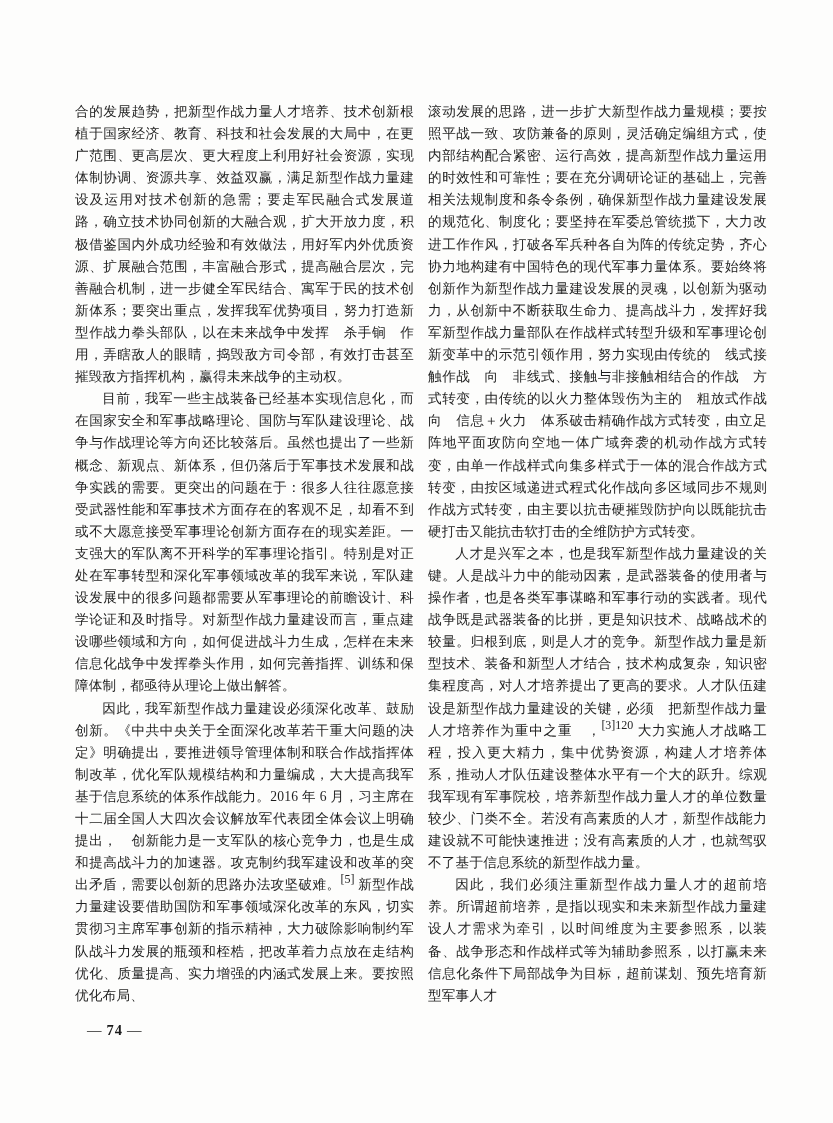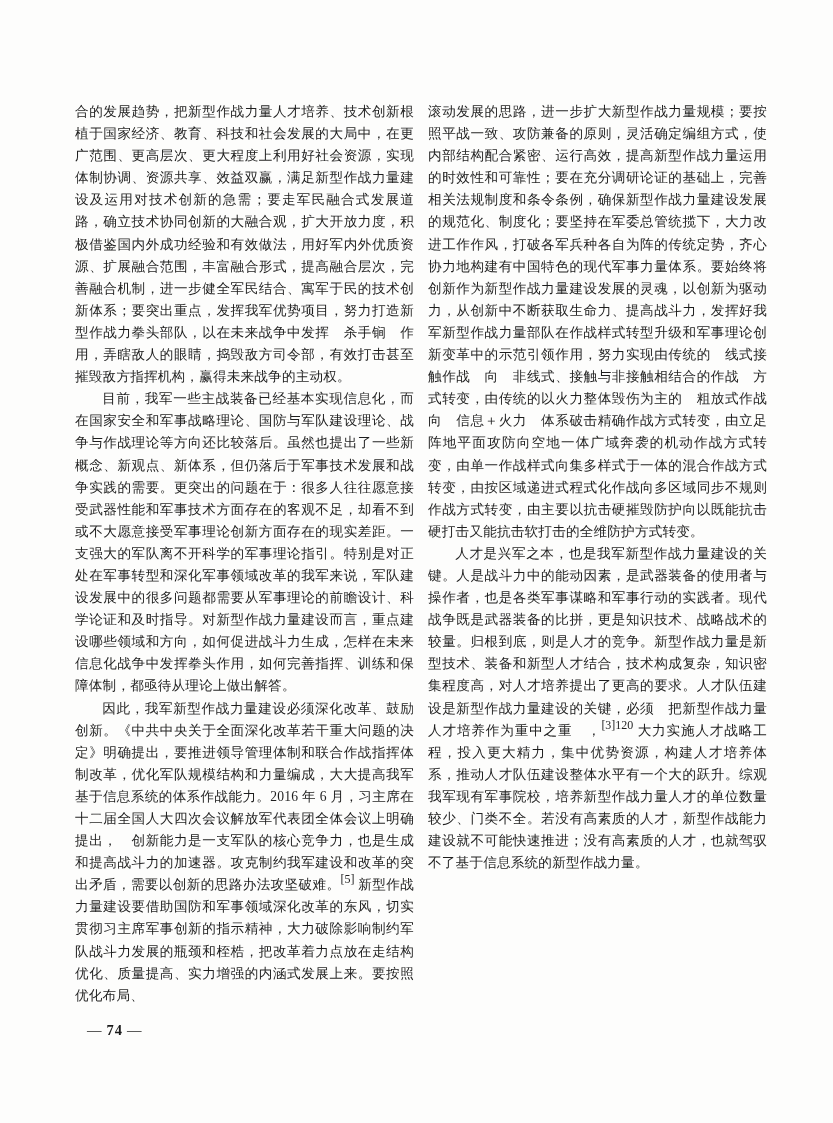--- a/index.html
+++ b/index.html
@@ -74,20 +74,21 @@
       <p>
         <span>因此，我军新型作战力量建设必须深化改革、鼓励创新。《中共中央关于全面深化改革若干重大问题的决定》明确提出，要推进领导管理体制和联合作战指挥体制改革，优化军队规模结构和力量编成，大大提高我军基于信息系统的体系作战能力。2016 年 6 月，习主席在十二届全国人大四次会议解放军代表团全体会议上明确提出，　创新能力是一支军队的核心竞争力，也是生成和提高战斗力的加速器。攻克制约我军建设和改革的突出矛盾，需要以创新的思路办法攻坚破难。</span><sup class="cite">[5]</sup><span> 新型作战力量建设要借助国防和军事领域深化改革的东风，切实贯彻习主席军事创新的指示精神，大力破除影响制约军队战斗力发展的瓶颈和桎梏，把改革着力点放在走结构优化、质量提高、实力增强的内涵式发展上来。要按照优化布局、</span>
       </p>
     </div>
 
     <div class="column">
       <p class="continued">滚动发展的思路，进一步扩大新型作战力量规模；要按照平战一致、攻防兼备的原则，灵活确定编组方式，使内部结构配合紧密、运行高效，提高新型作战力量运用的时效性和可靠性；要在充分调研论证的基础上，完善相关法规制度和条令条例，确保新型作战力量建设发展的规范化、制度化；要坚持在军委总管统揽下，大力改进工作作风，打破各军兵种各自为阵的传统定势，齐心协力地构建有中国特色的现代军事力量体系。要始终将创新作为新型作战力量建设发展的灵魂，以创新为驱动力，从创新中不断获取生命力、提高战斗力，发挥好我军新型作战力量部队在作战样式转型升级和军事理论创新变革中的示范引领作用，努力实现由传统的　线式接触作战　向　非线式、接触与非接触相结合的作战　方式转变，由传统的以火力整体毁伤为主的　粗放式作战　向　信息＋火力　体系破击精确作战方式转变，由立足阵地平面攻防向空地一体广域奔袭的机动作战方式转变，由单一作战样式向集多样式于一体的混合作战方式转变，由按区域递进式程式化作战向多区域同步不规则作战方式转变，由主要以抗击硬摧毁防护向以既能抗击硬打击又能抗击软打击的全维防护方式转变。</p>
       <p>
         <span>人才是兴军之本，也是我军新型作战力量建设的关键。人是战斗力中的能动因素，是武器装备的使用者与操作者，也是各类军事谋略和军事行动的实践者。现代战争既是武器装备的比拼，更是知识技术、战略战术的较量。归根到底，则是人才的竞争。新型作战力量是新型技术、装备和新型人才结合，技术构成复杂，知识密集程度高，对人才培养提出了更高的要求。人才队伍建设是新型作战力量建设的关键，必须　把新型作战力量人才培养作为重中之重　，</span><sup class="cite">[3]120</sup><span> 大力实施人才战略工程，投入更大精力，集中优势资源，构建人才培养体系，推动人才队伍建设整体水平有一个大的跃升。综观我军现有军事院校，培养新型作战力量人才的单位数量较少、门类不全。若没有高素质的人才，新型作战能力建设就不可能快速推进；没有高素质的人才，也就驾驭不了基于信息系统的新型作战力量。</span>
       </p>
+      <p>因此，我们必须注重新型作战力量人才的超前培养。所谓超前培养，是指以现实和未来新型作战力量建设人才需求为牵引，以时间维度为主要参照系，以装备、战争形态和作战样式等为辅助参照系，以打赢未来信息化条件下局部战争为目标，超前谋划、预先培育新型军事人才</p>
     </div>
 
   </div>
 
   <div class="footer">
     <span>—</span><span class="pagenum">74</span><span>—</span>
   </div>
 </div>
 
 </body></html>

